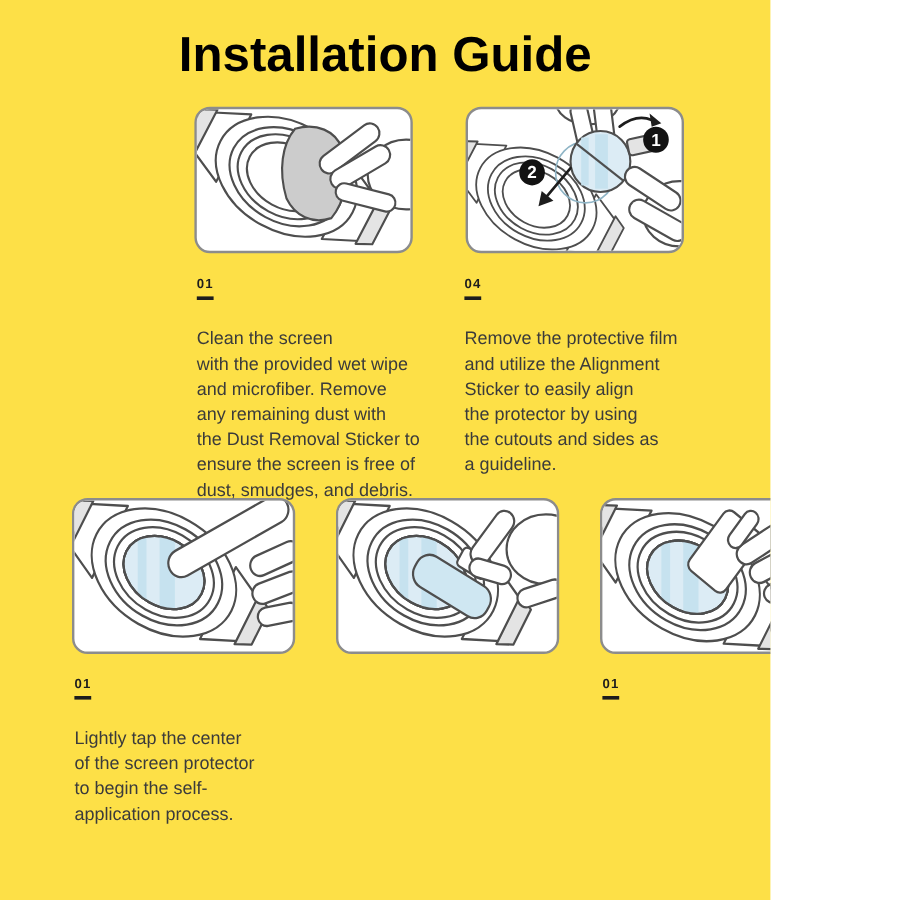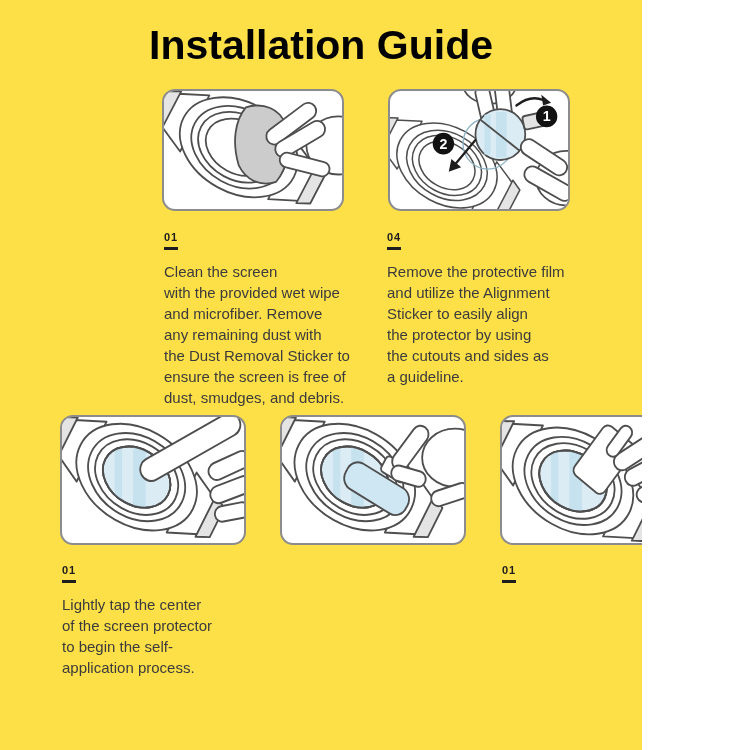--- a/index.html
+++ b/index.html
@@ -21,21 +21,21 @@
 
   .step { position:absolute; }
   #s1 { left:164px; top:227px; width:205px; }
   #s2 { left:387px; top:227px; width:205px; }
   #s3 { left:62px;  top:560px; width:212px; }
   #s4 { left:282px; top:560px; width:214px; }
   #s5 { left:502px; top:560px; width:214px; }
 
   .step-num { display:inline-block; font-size:11px; font-weight:bold; color:#1d1d1d;
               letter-spacing:1px; padding-bottom:4px; border-bottom:3.5px solid #1d1d1d; }
-  .step-text { margin-top:11px; font-size:15px; line-height:21px; color:#3b3b3b;
+  .step-text { margin-top:22px; font-size:15px; line-height:21px; color:#3b3b3b;
                white-space:pre-line; }
 
   
   .wh   { fill:#ffffff; stroke:#4e4e4e; stroke-width:2; stroke-linejoin:round; }
   .ln   { fill:none;    stroke:#4e4e4e; stroke-width:2; stroke-linejoin:round; }
   .thin { fill:none;    stroke:#8fb5c6; stroke-width:1.5; }
   .grayfill { fill:#e4e4e4; stroke:#4e4e4e; stroke-width:2; stroke-linejoin:round; }
   .stripe { fill:#c6e2ef; stroke:none; }
   .fo { fill:none; stroke:#4e4e4e; stroke-linecap:round; }
   .fi { fill:none; stroke:#ffffff; stroke-linecap:round; }

